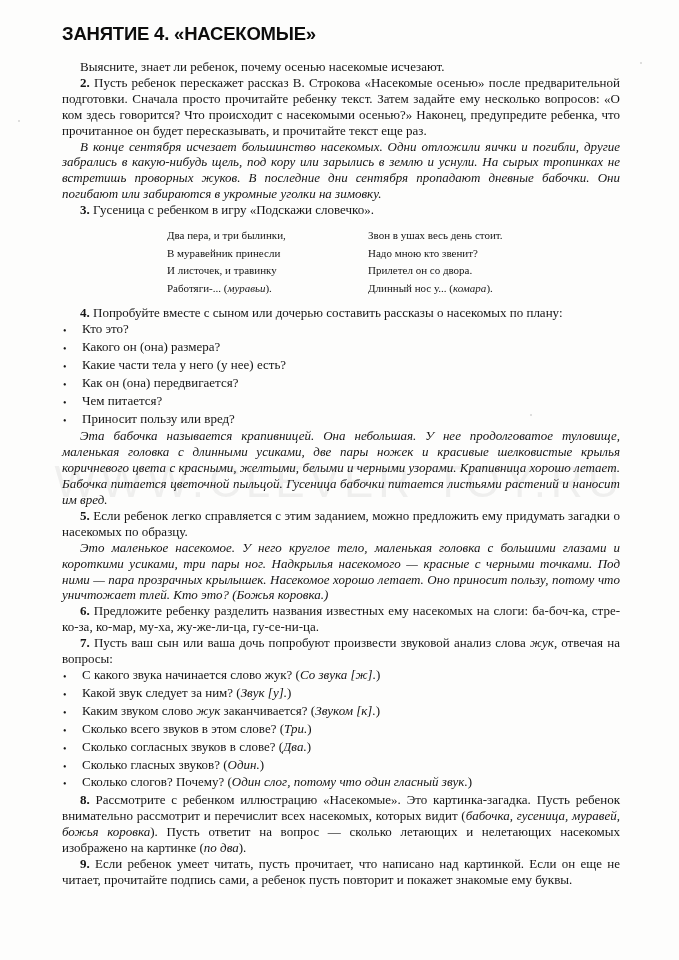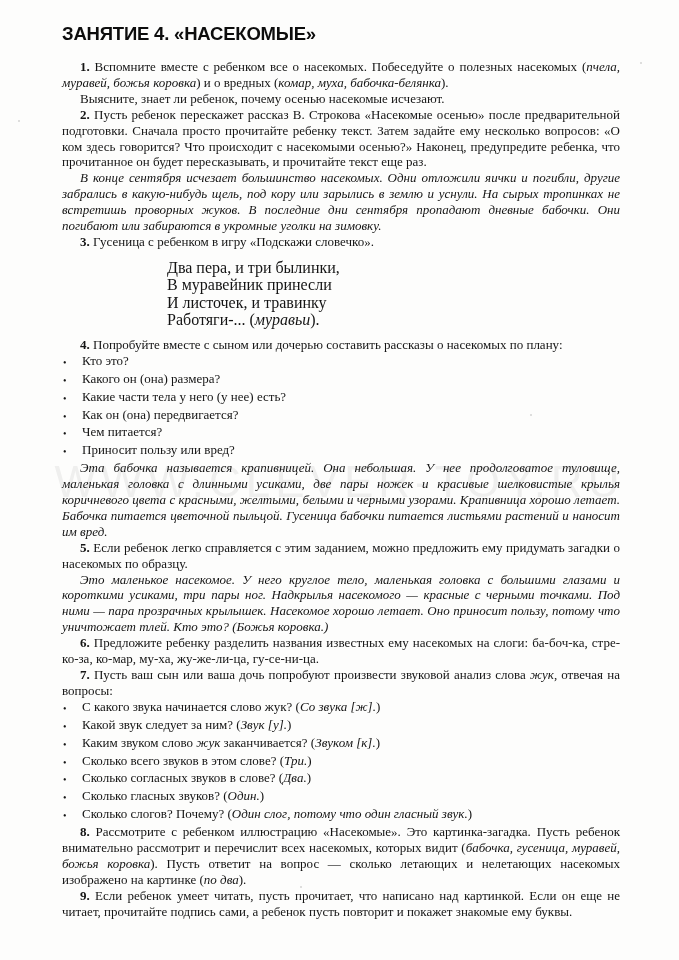--- a/index.html
+++ b/index.html
@@ -32,21 +32,21 @@
     line-height:15.9px;
     text-align:justify;
     text-indent:18px;
   }
   .para i, .poem i, .li i{font-style:italic;}
   .para b{font-weight:700;}
   .italic-para{font-style:italic;}
   .poem{
     display:flex;
     margin:9px 0 8px 105px;
-    font-size:16px;
+    font-size:11px;
     line-height:17.5px;
   }
   .poem-col-left{width:201px;flex:none;}
   .poem-col-right{flex:1;}
   .poem-line{white-space:nowrap;}
   .list{margin:0;}
   .li{
     display:flex;
     font-size:13px;
     line-height:15.9px;
@@ -90,37 +90,42 @@
 </style>
 </head>
 <body>
 
 <div class="page">
 
   <div class="watermark">WWW.CLEVER-TOY.RU</div>
 
   <h1 class="title">ЗАНЯТИЕ 4. «НАСЕКОМЫЕ»</h1>
 
-  <p class="para"><b>1.</b><span> Вспомните вместе с ребенком все о насекомых. Побеседуйте о полезных насекомых (</span><i>пчела, муравей, божья коровка</i><span>) и о вредных (</span><i>комар, муха, бабочка-белянка</i><span>).</span></p>
 
   <p class="para"><span>Выясните, знает ли ребенок, почему осенью насекомые исчезают.</span></p>
 
   <p class="para"><b>2.</b><span> Пусть ребенок перескажет рассказ В. Строкова «Насекомые осенью» после предварительной подготовки. Сначала просто прочитайте ребенку текст. Затем задайте ему несколько вопросов: «О ком здесь говорится? Что происходит с насекомыми осенью?» Наконец, предупредите ребенка, что прочитанное он будет пересказывать, и прочитайте текст еще раз.</span></p>
 
   <p class="para italic-para"><span>В конце сентября исчезает большинство насекомых. Одни отложили яички и погибли, другие забрались в какую-нибудь щель, под кору или зарылись в землю и уснули. На сырых тропинках не встретишь проворных жуков. В последние дни сентября пропадают дневные бабочки. Они погибают или забираются в укромные уголки на зимовку.</span></p>
 
   <p class="para"><b>3.</b><span> Гусеница с ребенком в игру «Подскажи словечко».</span></p>
 
   <div class="poem">
     <div class="poem-col-left">
       <div class="poem-line"><span>Два пера, и три былинки,</span></div>
       <div class="poem-line"><span>В муравейник принесли</span></div>
       <div class="poem-line"><span>И листочек, и травинку</span></div>
       <div class="poem-line"><span>Работяги-... (</span><i>муравьи</i><span>).</span></div>
     </div>
+    <div class="poem-col-right">
+      <div class="poem-line"><span>Звон в ушах весь день стоит.</span></div>
+      <div class="poem-line"><span>Надо мною кто звенит?</span></div>
+      <div class="poem-line"><span>Прилетел он со двора.</span></div>
+      <div class="poem-line"><span>Длинный нос у... (</span><i>комара</i><span>).</span></div>
+    </div>
   </div>
 
   <p class="para"><b>4.</b><span> Попробуйте вместе с сыном или дочерью составить рассказы о насекомых по плану:</span></p>
 
   <div class="list">
     <div class="li">
         <span class="bullet">•</span>
         <span class="li-text">Кто это?</span>
       </div>
     <div class="li">

